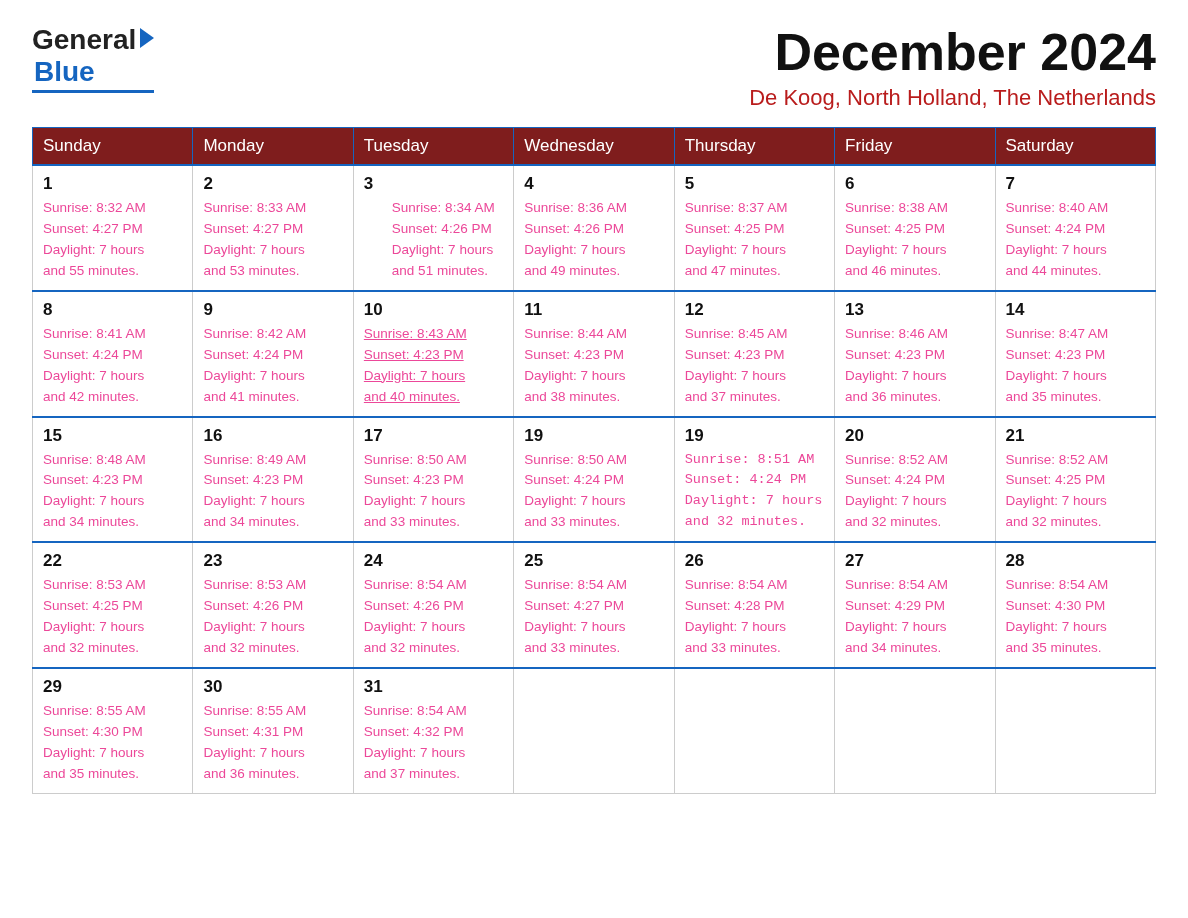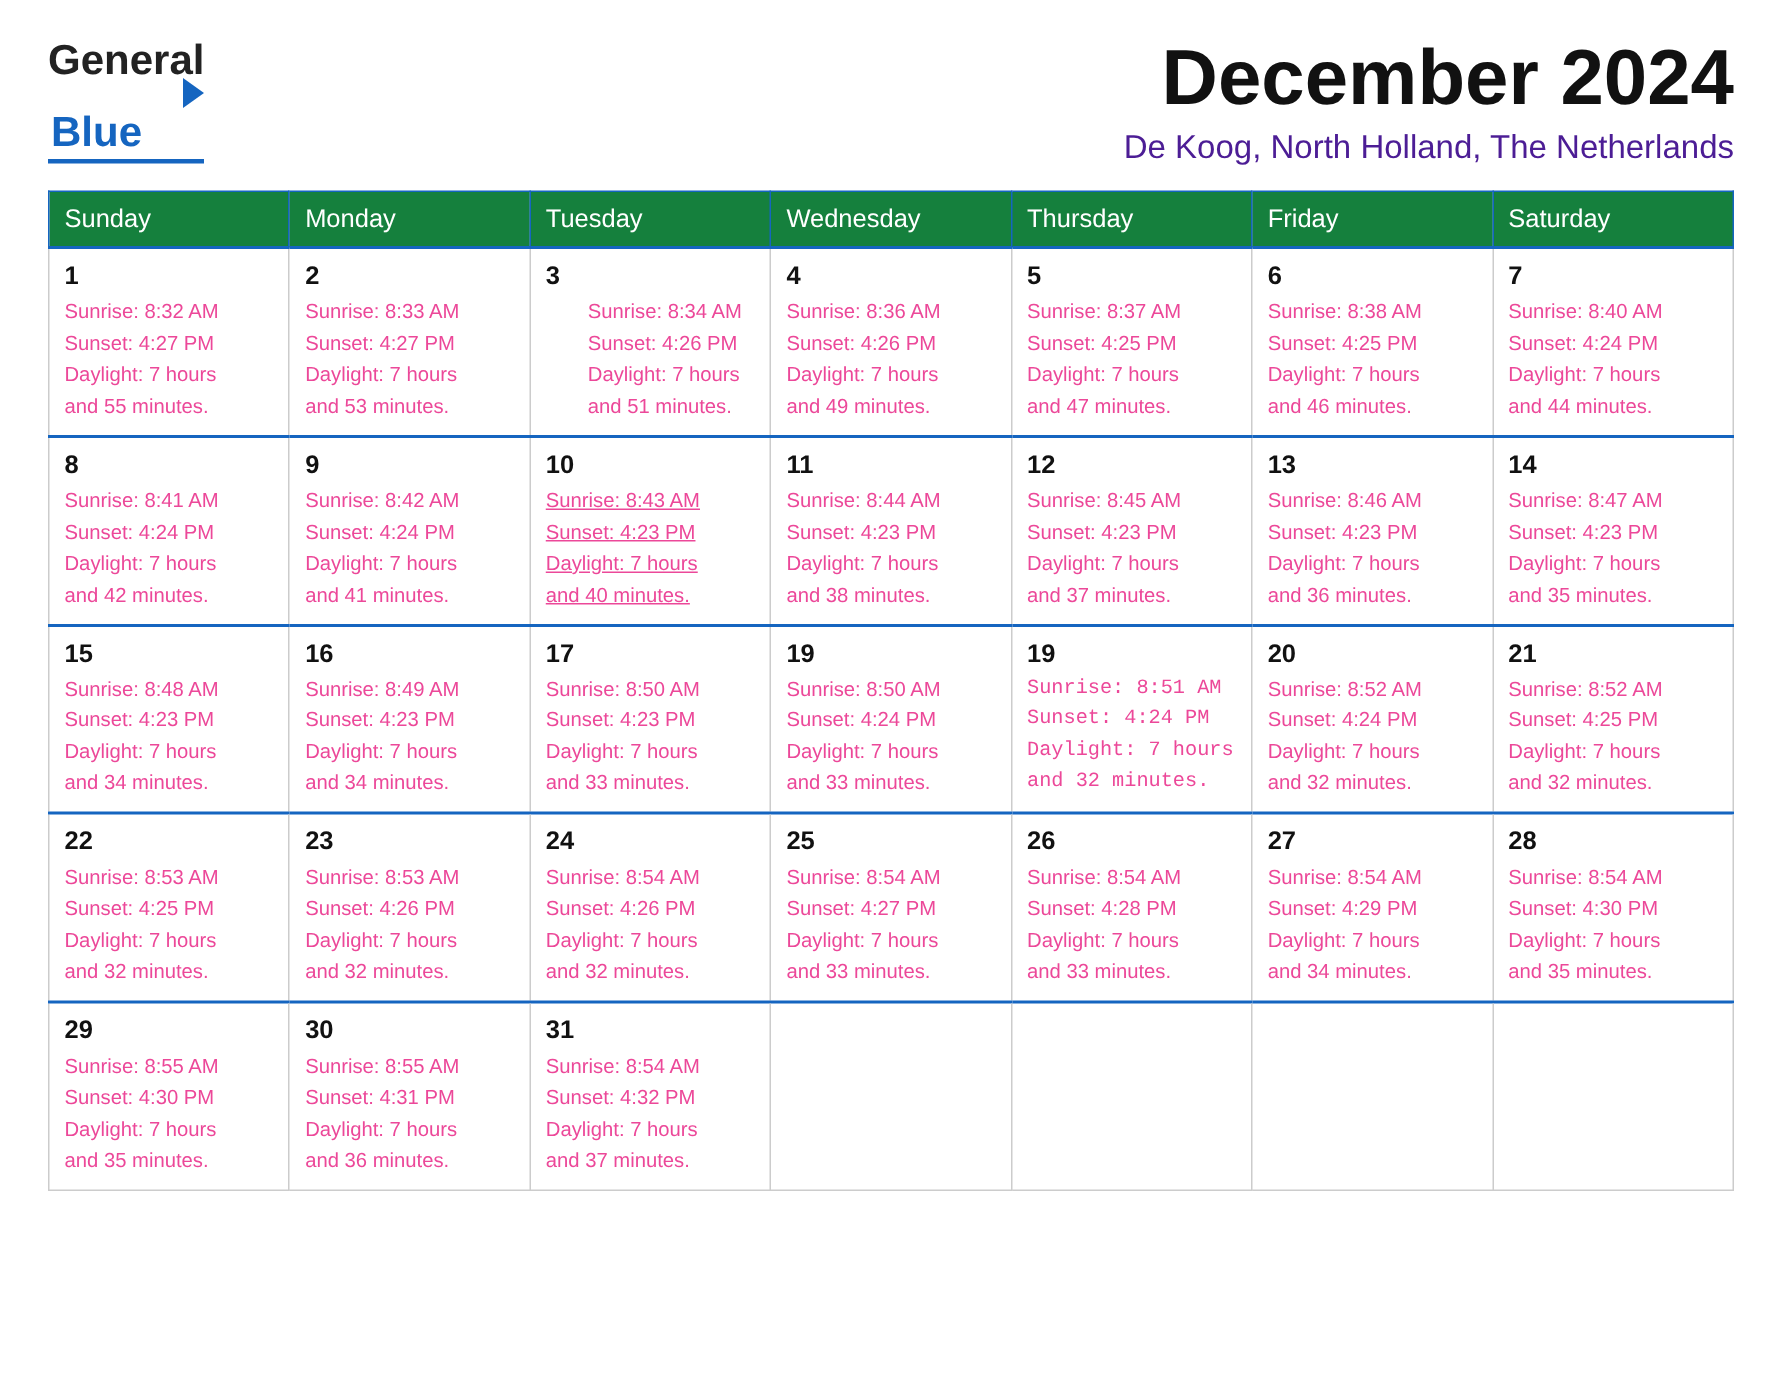--- a/index.html
+++ b/index.html
@@ -16,22 +16,21 @@
       align-items: flex-start;
       margin-bottom: 16px;
     }
     .logo {
       display: flex;
       flex-direction: column;
       align-items: flex-start;
     }
     .logo-text {
       display: flex;
-      align-items: flex-end;
-      flex-direction: column;
+      align-items: center;
     }
     .logo-general {
       font-size: 28px;
       font-weight: bold;
       color: #222;
       font-family: Arial, sans-serif;
     }
     .logo-flag {
       width: 0;
       height: 0;
@@ -59,30 +58,30 @@
       text-align: right;
     }
     .month-title {
       font-size: 52px;
       font-weight: bold;
       color: #111;
       line-height: 1.1;
     }
     .location-title {
       font-size: 22px;
-      color: #4c1d95;
+      color: #b91c1c;
       margin-top: 4px;
     }
     .calendar {
       width: 100%;
       border-collapse: collapse;
       border: 1px solid #aaa;
     }
     .calendar th {
-      background: #15803d;
+      background: #7f1d1d;
       color: #fff;
       padding: 8px 10px;
       text-align: left;
       font-size: 17px;
       font-weight: normal;
       border: 1px solid #1565C0;
     }
     .calendar td {
       vertical-align: top;
       padding: 8px 10px;

